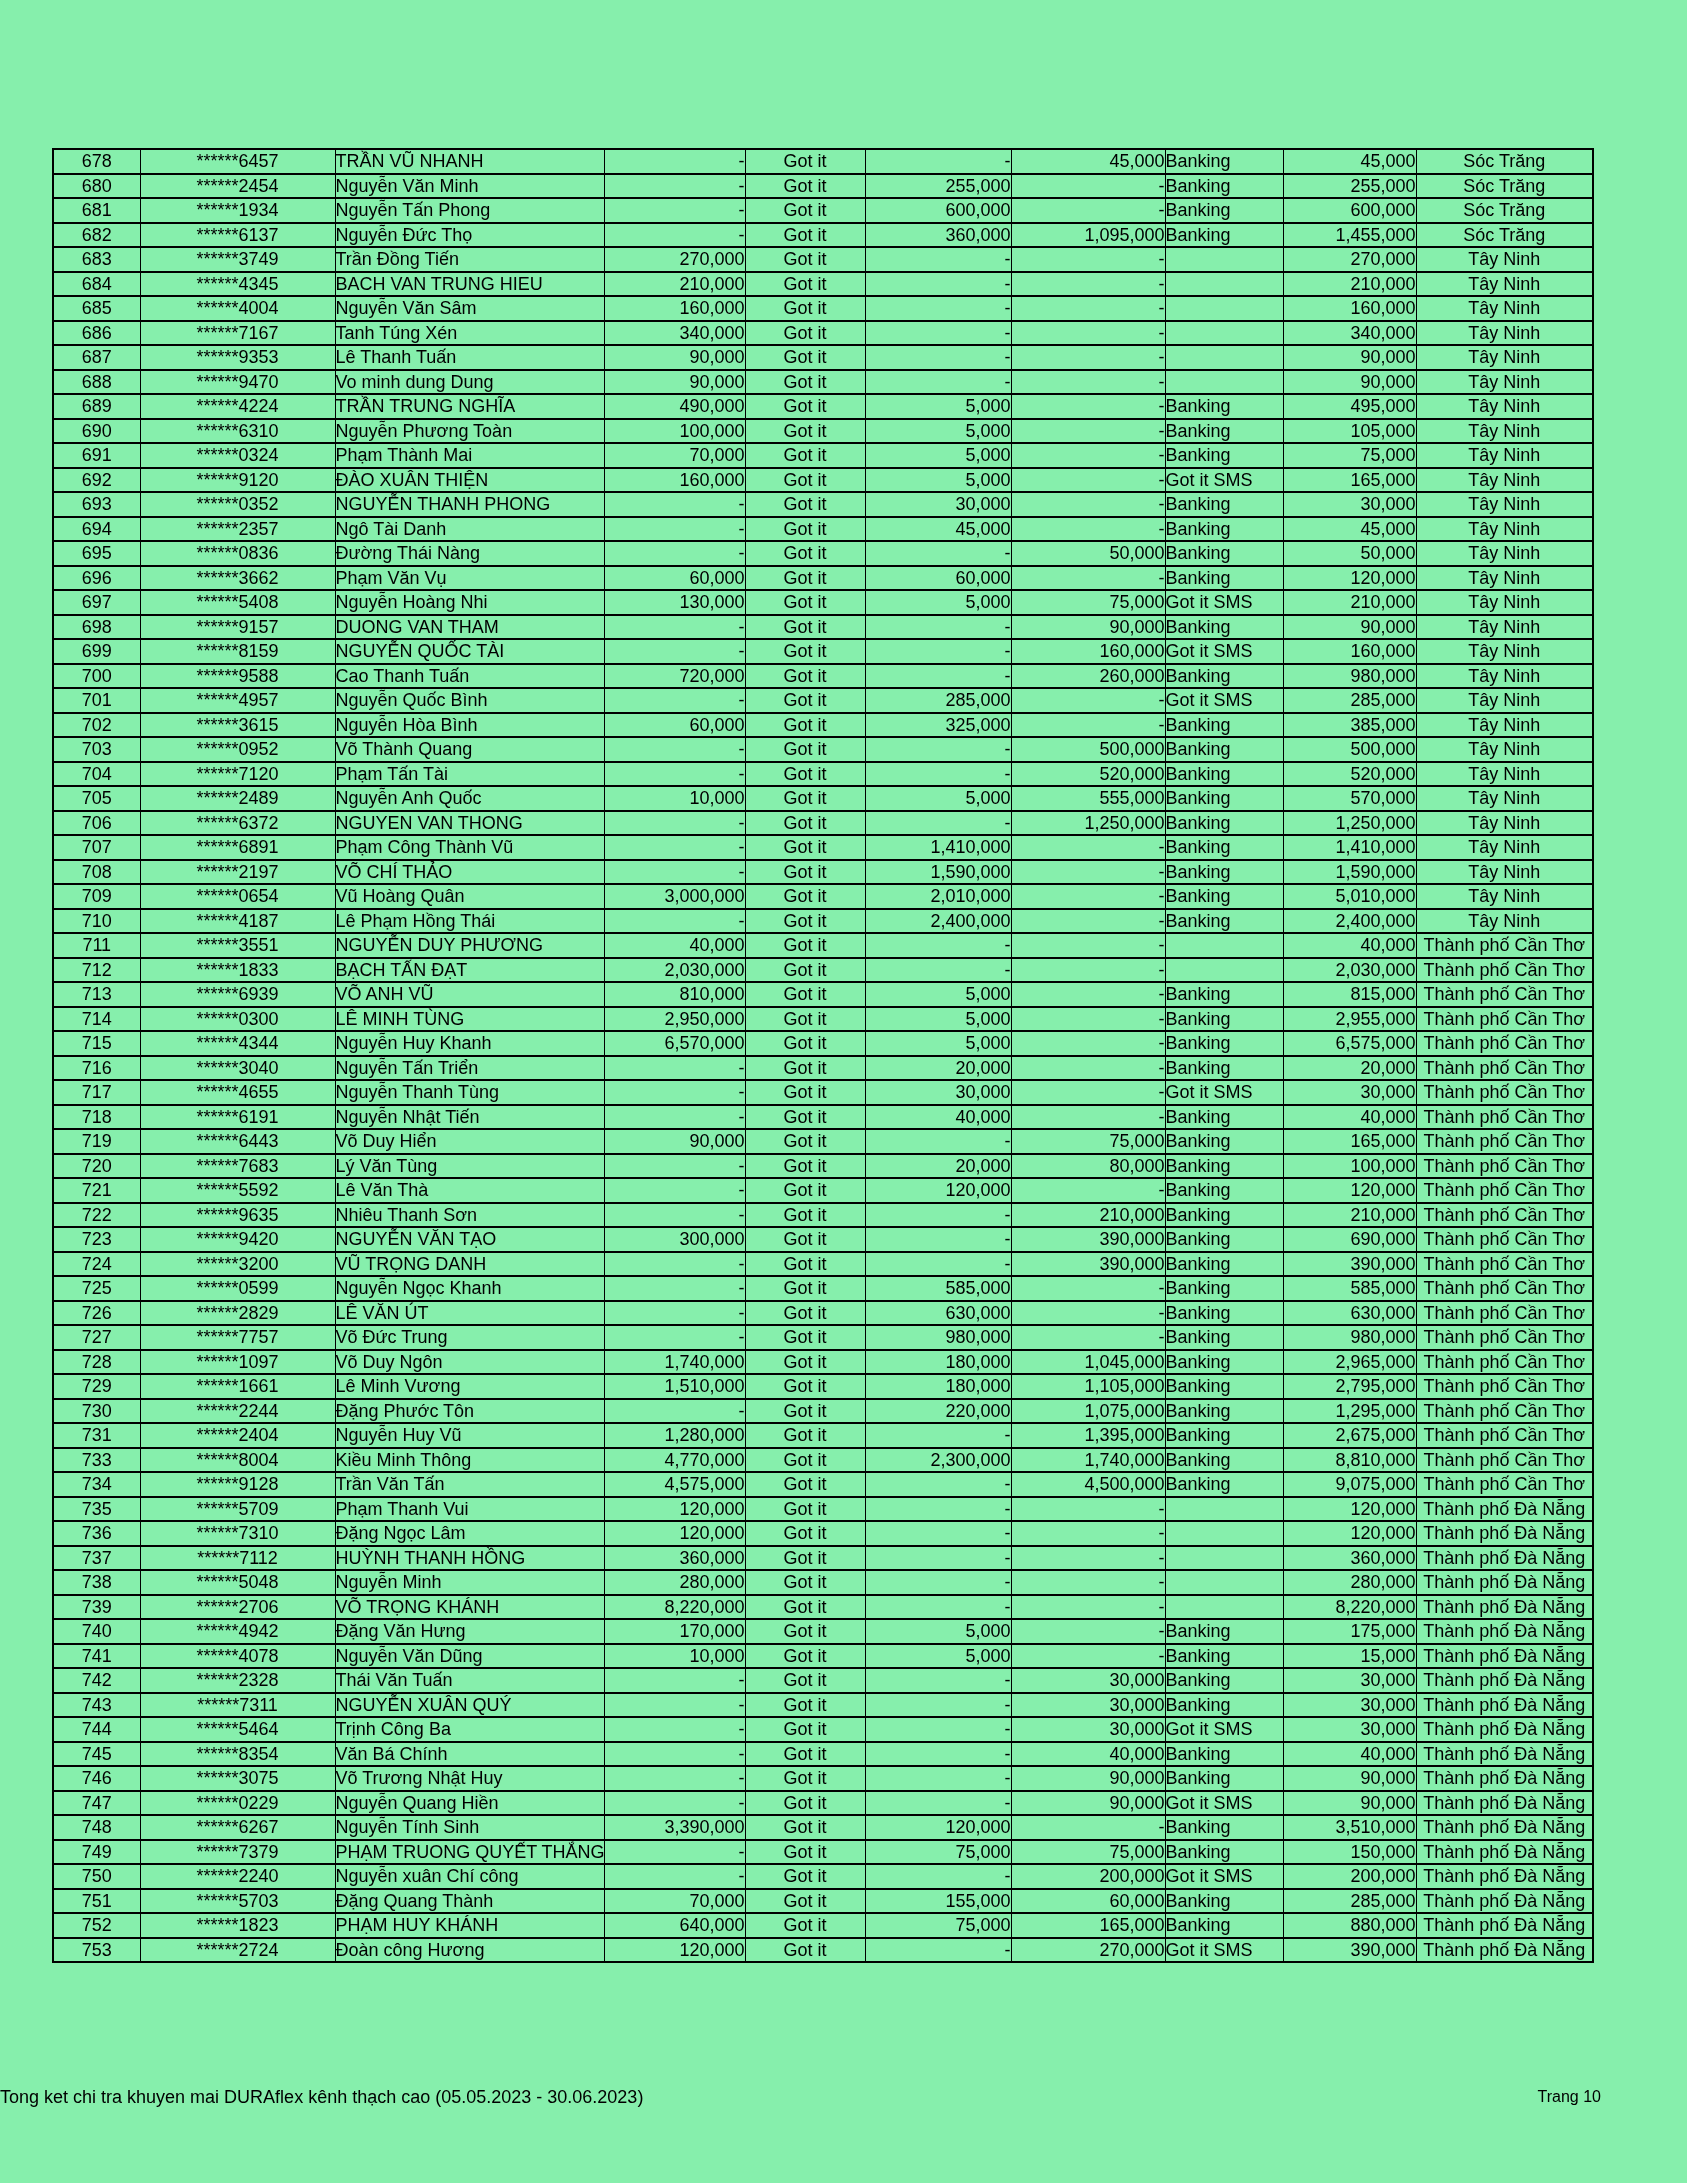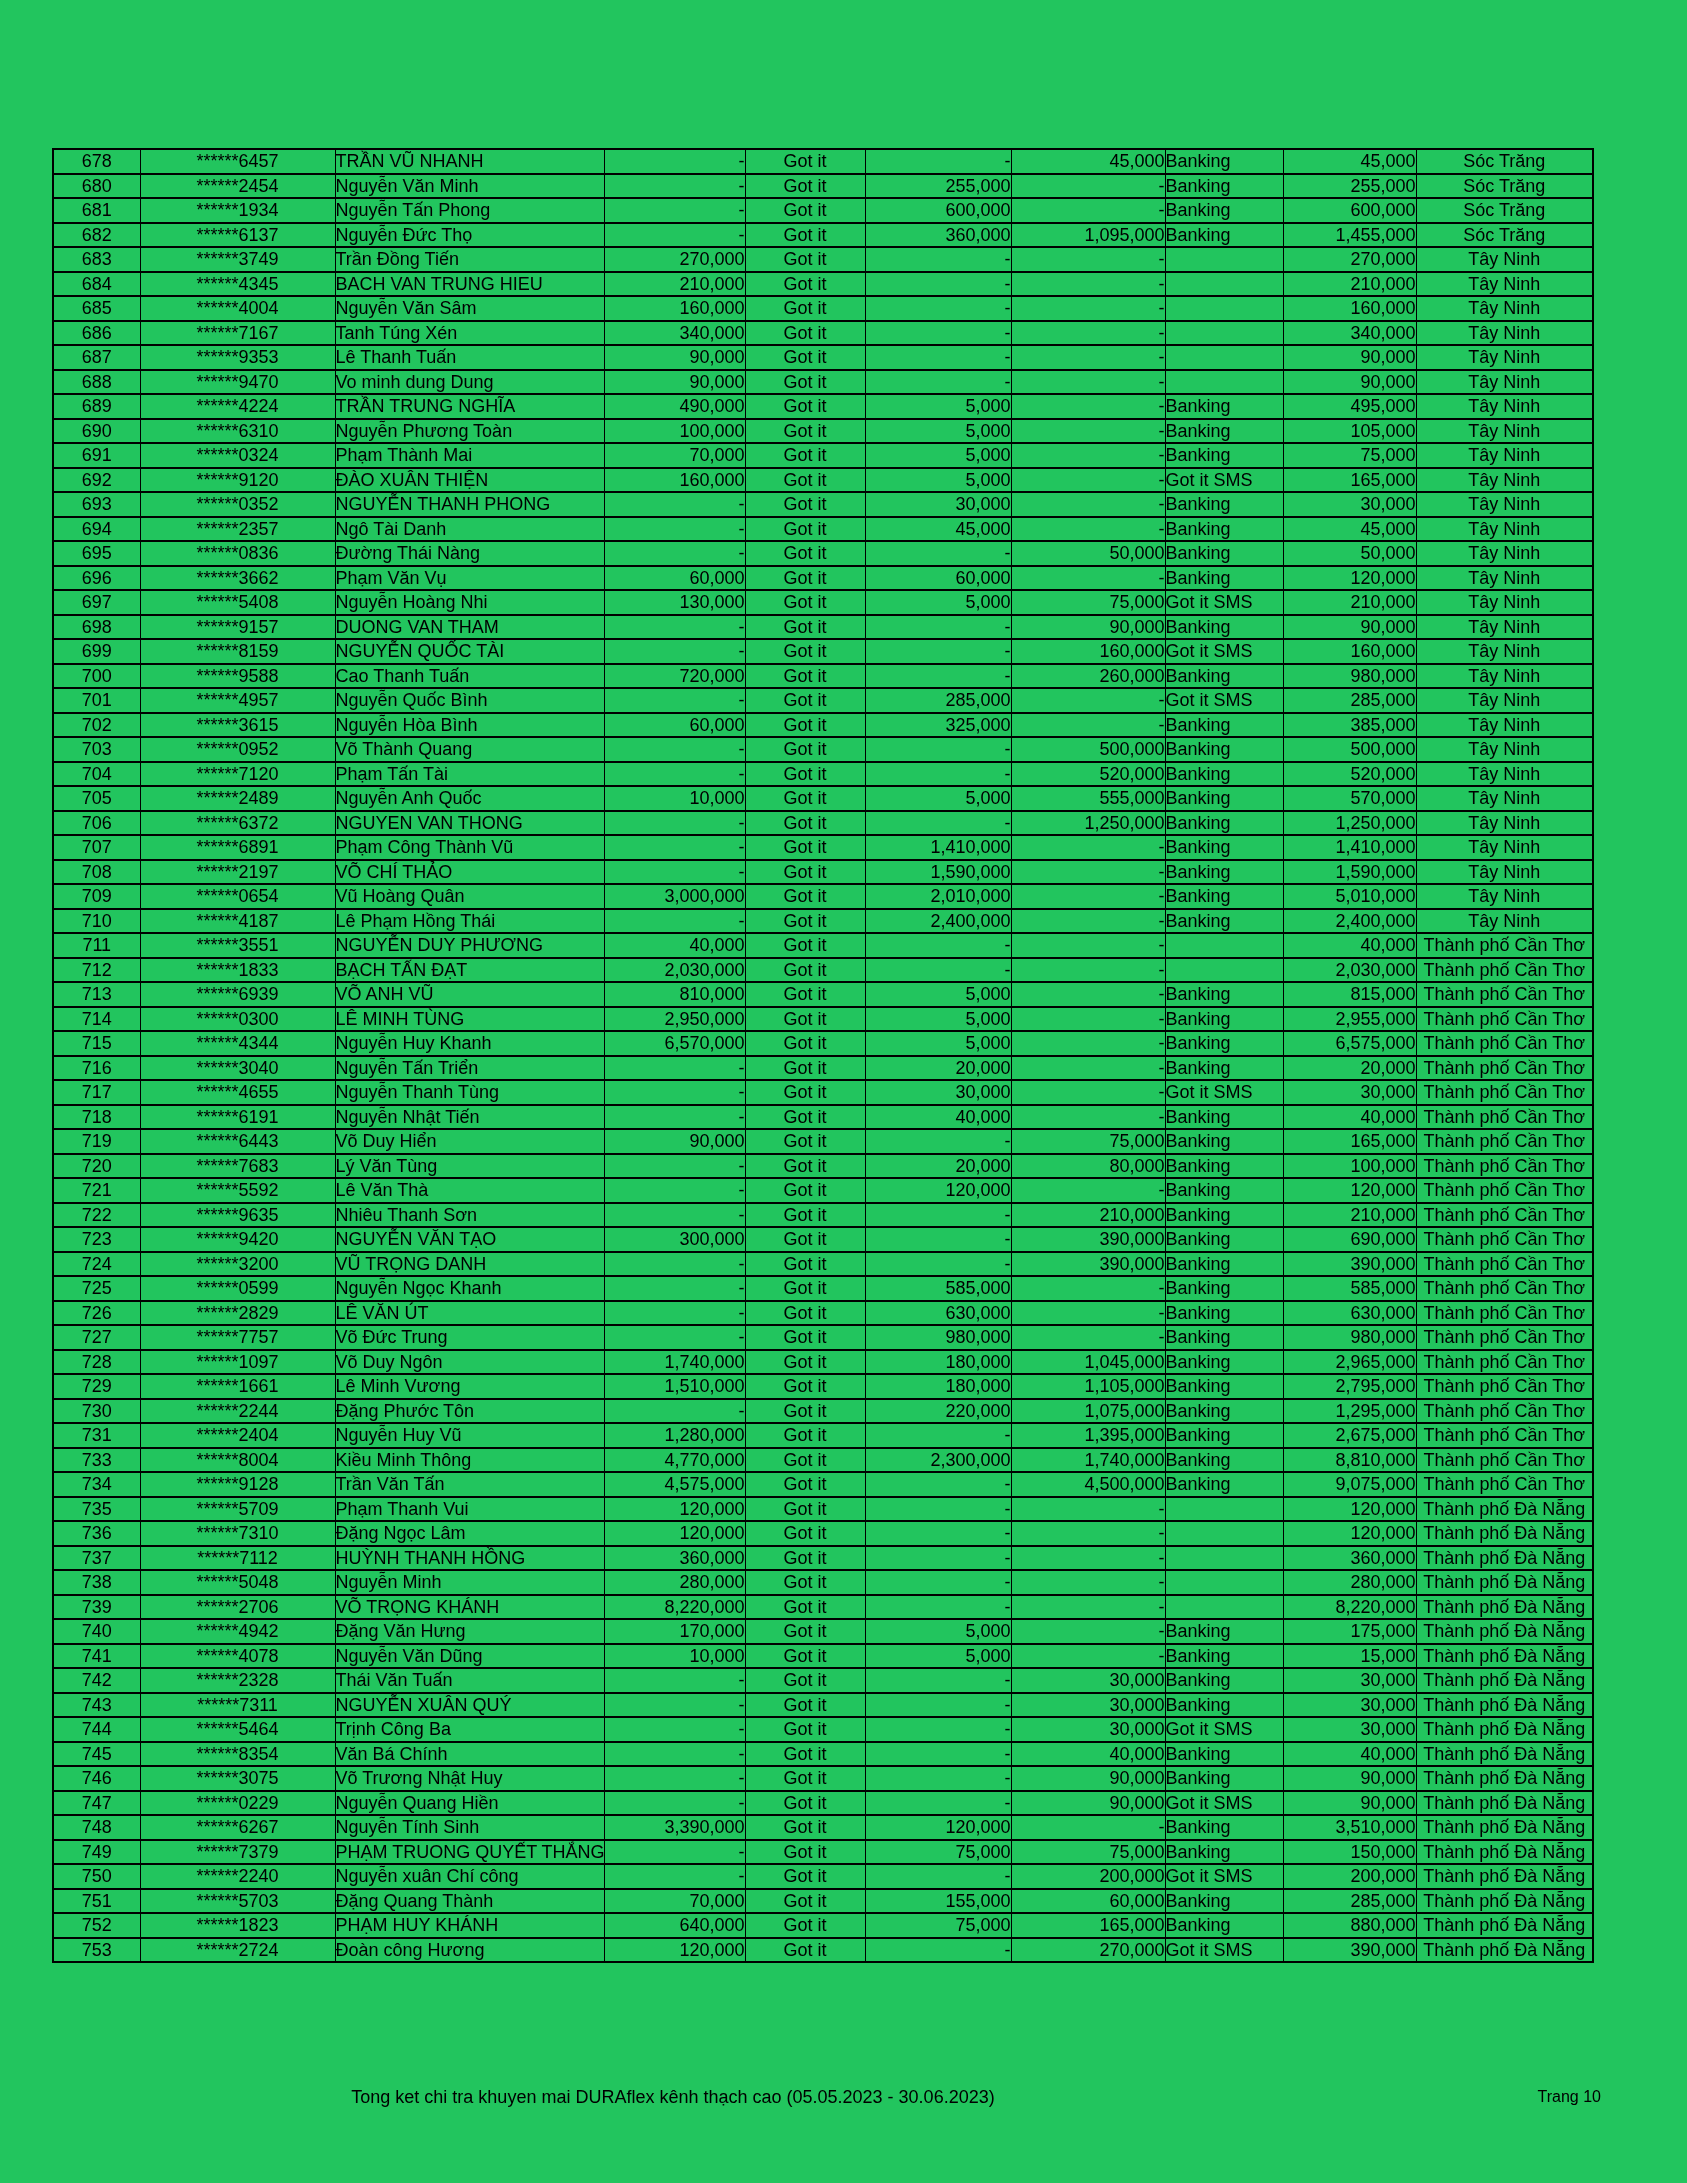--- a/index.html
+++ b/index.html
@@ -6,21 +6,21 @@
     margin: 0; padding: 0;
     width: 1687px; height: 2183px;
     background: #ffffff;
     font-family: "Liberation Sans", sans-serif;
     color: #000;
   }
   .page {
     position: relative;
     width: 1687px; height: 2183px;
     overflow: hidden;
-    background: #22c55e;
+    background: #86efac;
   }
   table.payout {
     position: absolute;
     left: 52px; top: 148px;
     width: 1540px;
     border-collapse: collapse;
     table-layout: fixed;
   }
   table.payout td {
     border-left: 1.3px solid #000;
@@ -52,21 +52,20 @@
   td.col-0, td.col-1, td.col-9 { text-align: center; }
   td.col-2 { text-align: left;  padding-left: 8px; }
   td.col-3, td.col-5, td.col-6, td.col-8 { text-align: right; padding-right: 9.3px; }
   td.col-4 { text-align: center; }
   td.col-7 { text-align: left;  padding-left: 9.3px; }
   td.dash  { padding-right: 30px; }
   .footer-title {
     position: absolute;
     left: 0; top: 2086px;
     width: 1346px;
-    text-align: center;
     font-size: 18px;
     line-height: 22px;
   }
   .footer-page {
     position: absolute;
     top: 2086px;
     right: 86px;
     font-size: 16px;
     line-height: 22px;
   }

